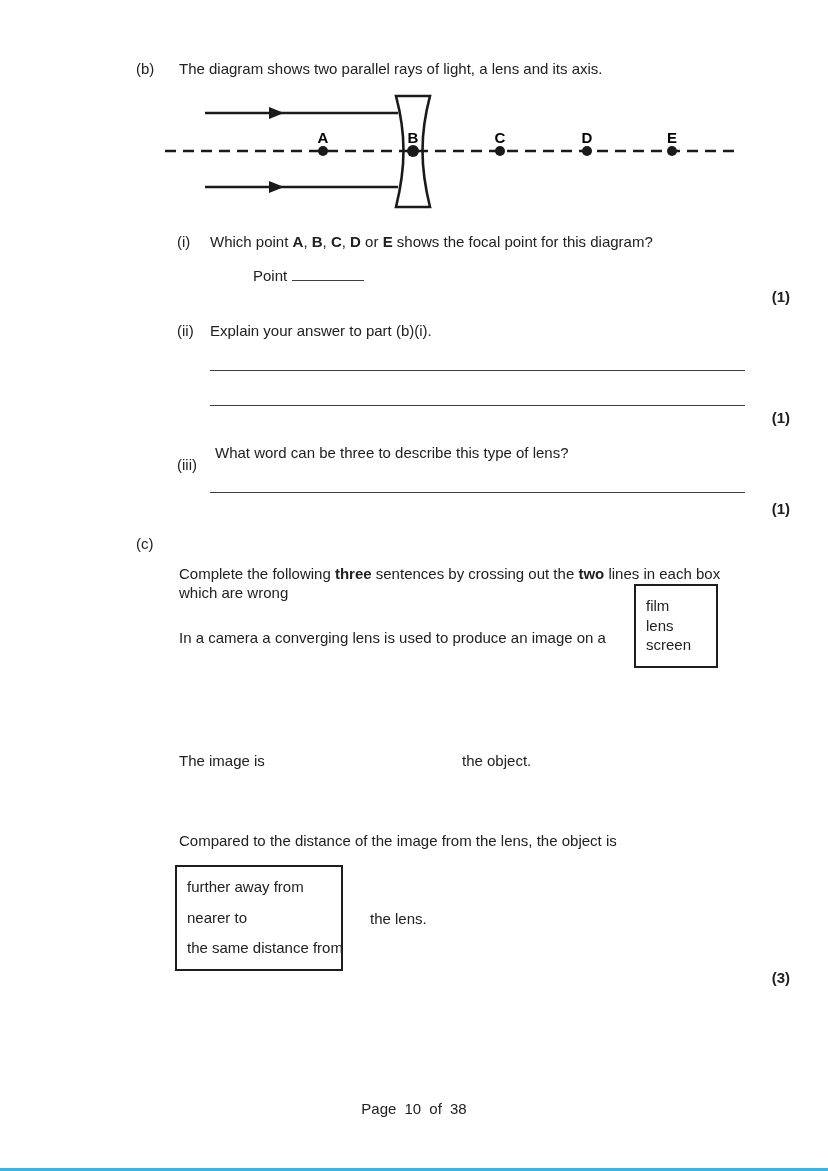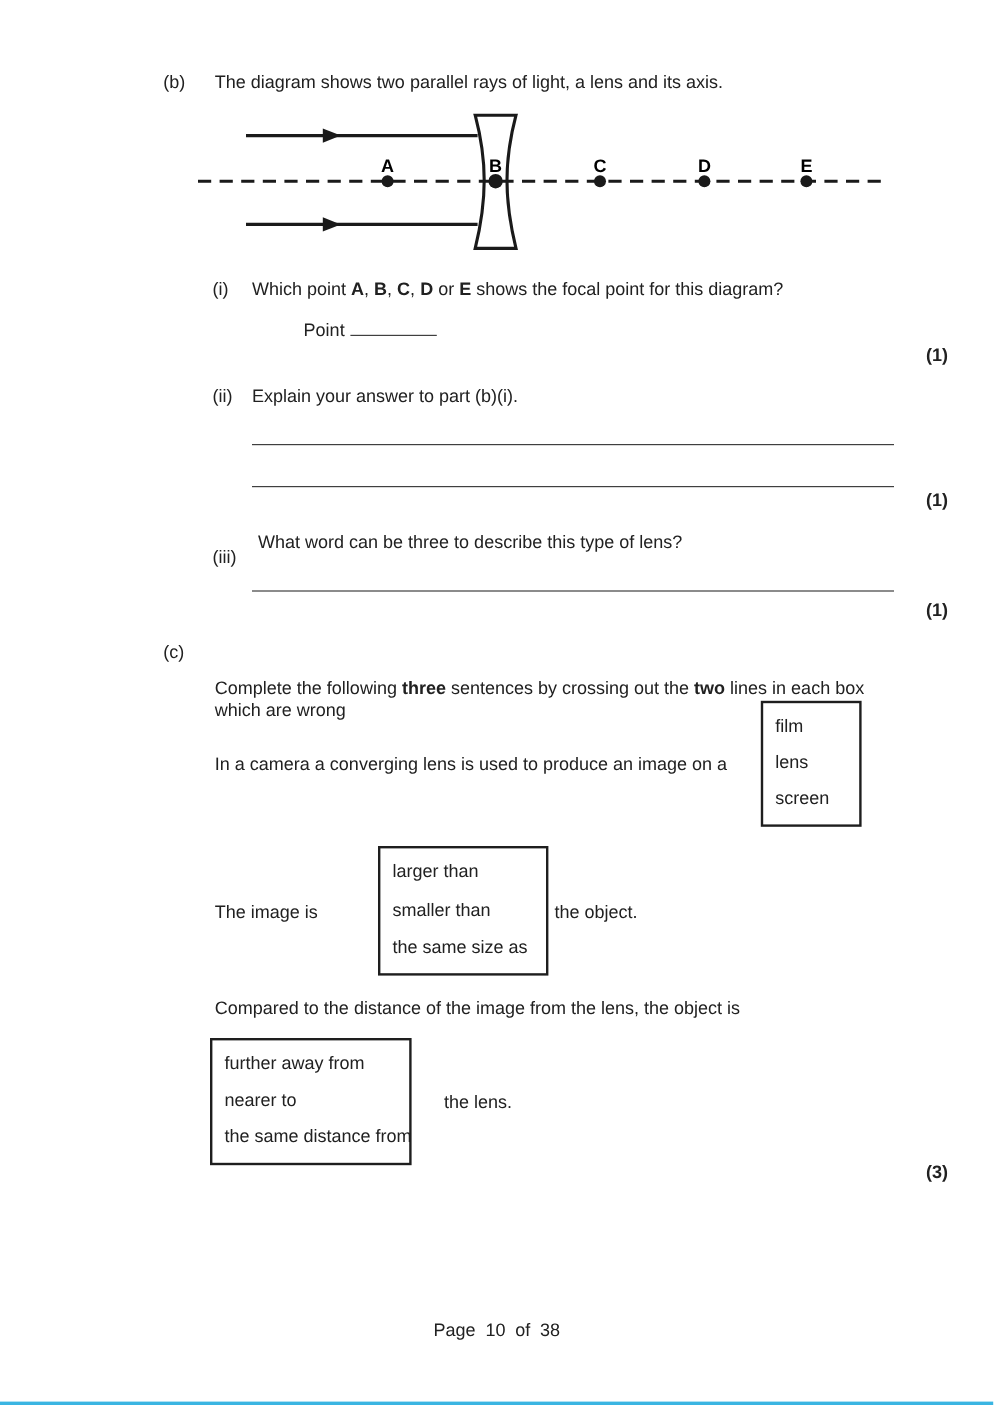--- a/index.html
+++ b/index.html
@@ -70,32 +70,27 @@
 
   <span class="t" style="left:177px; top:443px;margin-top:12px;">(iii)</span>
   <span class="t" style="left:215px; top:443px;">What word can be three to describe this type of lens?</span>
   <div class="ansline" style="left:210px; top:492px; width:535px;"></div>
   <span class="marks" style="top:500px;">(1)</span>
 
   <span class="t" style="left:136px; top:534px;">(c)</span>
   <div class="wrap" style="left:179px; top:534px; width:570px;margin-top:30px;"><span>Complete the following </span><b>three</b><span> sentences by crossing out the </span><b>two</b><span> lines in each box which are wrong</span></div>
 
   <span class="t" style="left:179px; top:628px;">In a camera a converging lens is used to produce an image on a</span>
-  <div class="optbox" style="left:634px; top:584px; width:84px; height:105px;">
+  <div class="optbox" style="left:634px; top:584px; width:84px; height:84px;">
     <span class="opt">film</span>
     <span class="opt">lens</span>
     <span class="opt">screen</span>
   </div>
 
   <span class="t" style="left:179px; top:751px;">The image is</span>
-  <div class="optbox" style="left:315px; top:705px; width:142px; height:108px;">
-    <span class="opt">larger than</span>
-    <span class="opt">smaller than</span>
-    <span class="opt">the same size as</span>
-  </div>
   <span class="t" style="left:462px; top:751px;">the object.</span>
 
   <span class="t" style="left:179px; top:831px;">Compared to the distance of the image from the lens, the object is</span>
   <div class="optbox" style="left:175px; top:865px; width:168px; height:106px;">
     <span class="opt">further away from</span>
     <span class="opt">nearer to</span>
     <span class="opt">the same distance from</span>
   </div>
   <span class="t" style="left:370px; top:909px;">the lens.</span>
 

